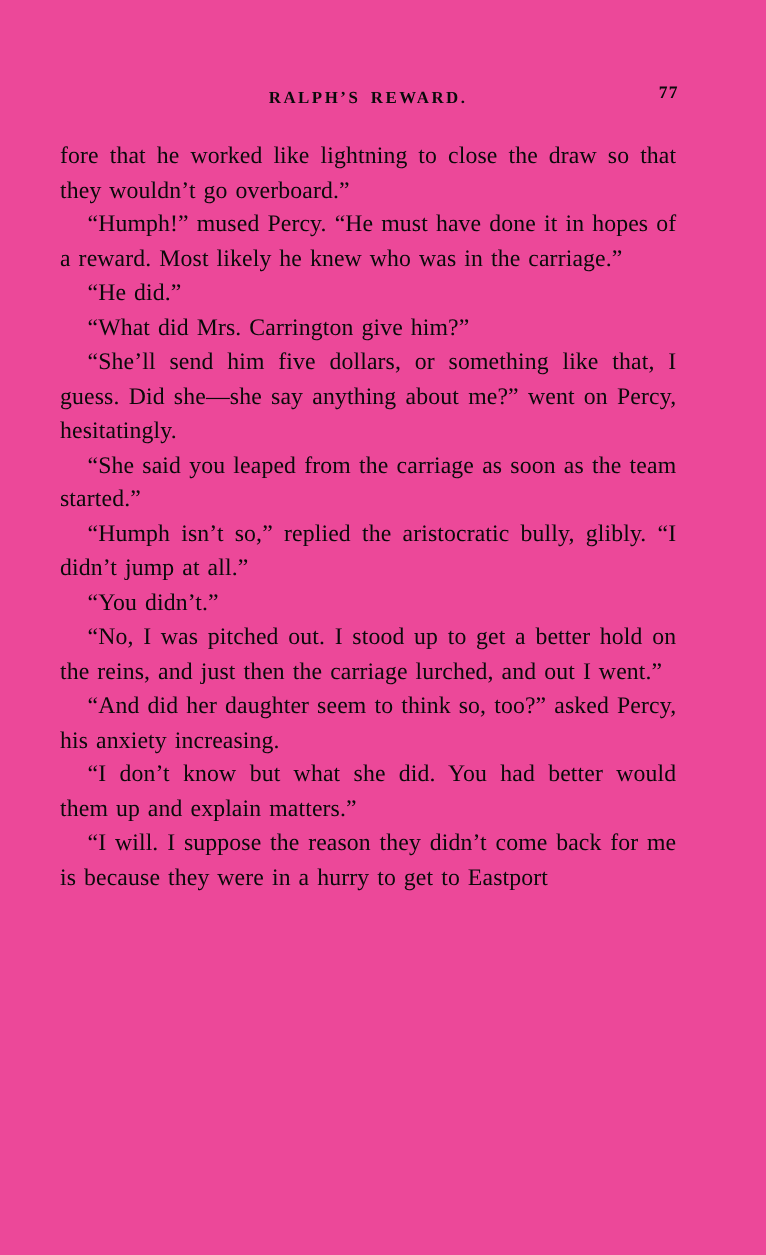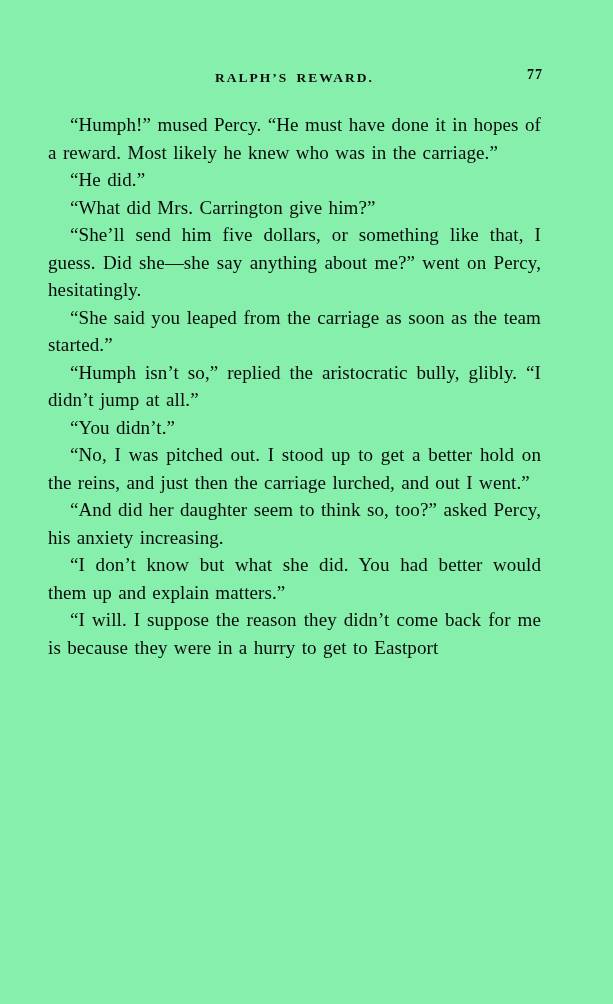--- a/index.html
+++ b/index.html
@@ -5,21 +5,21 @@
   html, body {
     margin: 0;
     padding: 0;
     background: #ffffff;
   }
   .page {
     position: relative;
     width: 613px;
     height: 1004px;
     box-sizing: border-box;
-    background: #86efac;
+    background: #ec4899;
     color: #0a0a0a;
     font-family: "Liberation Serif", "DejaVu Serif", serif;
     padding: 70px 72px 0 48px;
     overflow: hidden;
   }
   .page-header {
     position: relative;
     height: 20px;
     margin-bottom: 21px;
   }
@@ -56,20 +56,21 @@
 </style>
 </head>
 <body>
 
 <div class="page">
   <div class="page-header">
     <span class="running-title">RALPH’S REWARD.</span>
     <span class="page-number">77</span>
   </div>
   <div class="page-body">
+      <p>fore that he worked like lightning to close the draw so that they wouldn’t go overboard.”</p>
       <p class="indent">“Humph!” mused Percy. “He must have done it in hopes of a reward. Most likely he knew who was in the carriage.”</p>
       <p class="indent">“He did.”</p>
       <p class="indent">“What did Mrs. Carrington give him?”</p>
       <p class="indent">“She’ll send him five dollars, or something like that, I guess. Did she—she say anything about me?” went on Percy, hesitatingly.</p>
       <p class="indent">“She said you leaped from the carriage as soon as the team started.”</p>
       <p class="indent">“Humph isn’t so,” replied the aristocratic bully, glibly. “I didn’t jump at all.”</p>
       <p class="indent">“You didn’t.”</p>
       <p class="indent">“No, I was pitched out. I stood up to get a better hold on the reins, and just then the carriage lurched, and out I went.”</p>
       <p class="indent">“And did her daughter seem to think so, too?” asked Percy, his anxiety increasing.</p>
       <p class="indent">“I don’t know but what she did. You had better would them up and explain matters.”</p>

